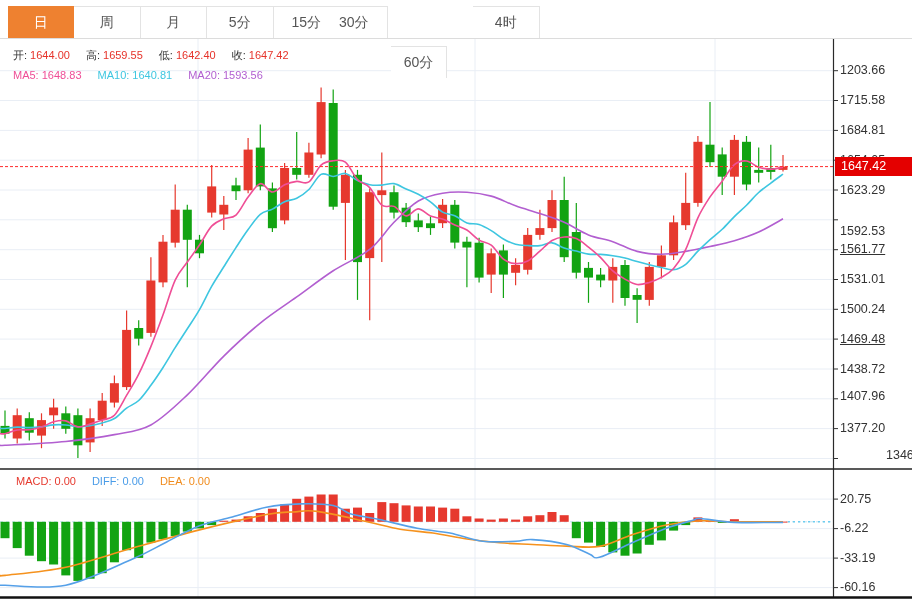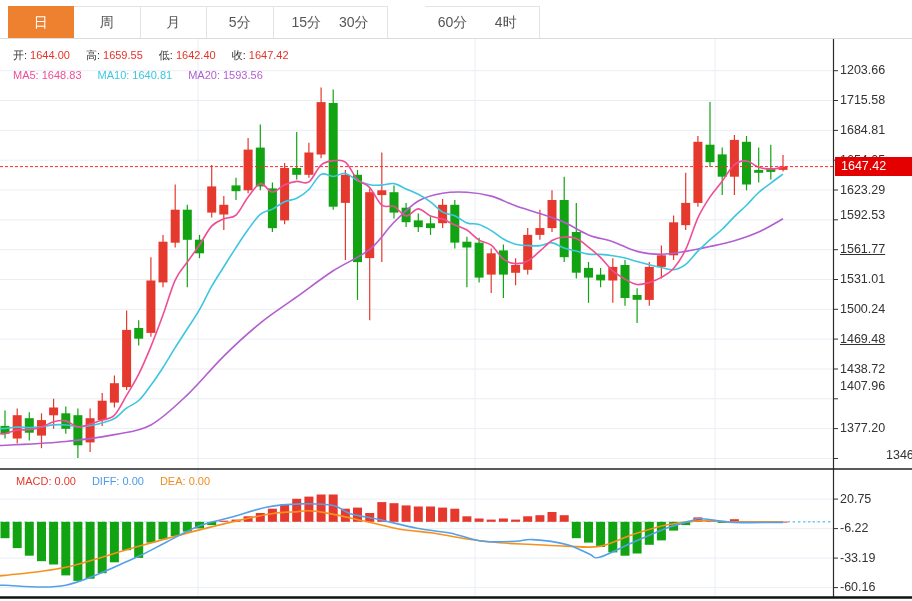--- a/index.html
+++ b/index.html
@@ -287,40 +287,40 @@
         <line x1="833" x2="838" y1="587.6" y2="587.6" stroke="#333333" stroke-width="1"></line>
       </g>
     </svg>
   <div id="tabbar">
       <div class="tab active first" style="left: 7.5px; width: 66.5px;">日</div>
       <div class="tab" style="left: 74px; width: 66.5px;">周</div>
       <div class="tab" style="left: 140.5px; width: 66.5px;">月</div>
       <div class="tab" style="left: 207px; width: 66.5px;">5分</div>
       <div class="tab" style="left: 273.5px; width: 66.5px;">15分</div>
       <div class="tab" style="left: 321px; width: 66.5px;">30分</div>
-      <div class="tab" style="left: 425px; width: 56px;">60分</div>
+      <div class="tab" style="left: 391px; width: 56px; margin-top: 40px;">60分</div>
       <div class="tab" style="left: 473px; width: 66.5px;">4时</div>
     </div>
   <div id="tab-underline"></div>
   <div class="hdr" id="ohlc-row"><span class="grp"><span class="lbl">开:</span><span style="color: rgb(230, 51, 42);"> 1644.00</span></span><span class="grp"><span class="lbl">高:</span><span style="color: rgb(230, 51, 42);"> 1659.55</span></span><span class="grp"><span class="lbl">低:</span><span style="color: rgb(230, 51, 42);"> 1642.40</span></span><span class="grp"><span class="lbl">收:</span><span style="color: rgb(230, 51, 42);"> 1647.42</span></span></div>
   <div class="hdr" id="ma-row"><span class="grp"><span style="color: rgb(239, 78, 150);">MA5:</span><span style="color: rgb(239, 78, 150);"> 1648.83</span></span><span class="grp"><span style="color: rgb(62, 198, 224);">MA10:</span><span style="color: rgb(62, 198, 224);"> 1640.81</span></span><span class="grp"><span style="color: rgb(178, 95, 208);">MA20:</span><span style="color: rgb(178, 95, 208);"> 1593.56</span></span></div>
   <div class="hdr" id="macd-legend"><span class="grp"><span style="color: rgb(230, 57, 46);">MACD:</span><span style="color: rgb(230, 57, 46);"> 0.00</span></span><span class="grp"><span style="color: rgb(74, 156, 232);">DIFF:</span><span style="color: rgb(74, 156, 232);"> 0.00</span></span><span class="grp"><span style="color: rgb(240, 140, 30);">DEA:</span><span style="color: rgb(240, 140, 30);"> 0.00</span></span></div>
   <div id="price-axis">
       <div class="axis-label" style="top: 63.2px;">1203.66</div>
       <div class="axis-label" style="top: 93px;">1715.58</div>
       <div class="axis-label" style="top: 122.9px;">1684.81</div>
       <div class="axis-label" style="top: 152.7px;">1654.05</div>
       <div class="axis-label" style="top: 182.5px;">1623.29</div>
-      <div class="axis-label" style="top: 208px; text-align: right;">1592.53</div>
+      <div class="axis-label" style="top: 224px; text-align: right;">1592.53</div>
       <div class="axis-label" style="top: 242.2px; text-decoration: underline;">1561.77</div>
       <div class="axis-label" style="top: 272px;">1531.01</div>
       <div class="axis-label" style="top: 301.8px;">1500.24</div>
       <div class="axis-label" style="top: 331.6px; text-decoration: underline;">1469.48</div>
       <div class="axis-label" style="top: 361.5px;">1438.72</div>
-      <div class="axis-label" style="top: 379px;">1407.96</div>
+      <div class="axis-label" style="top: 389px;">1407.96</div>
       <div class="axis-label" style="top: 421.1px;">1377.20</div>
       <div class="axis-label" style="top: 448px; margin-left: 46px;">1346.44</div>
     </div>
   <div id="macd-axis">
       <div class="axis-label" style="top: 491.6px; text-align: center;">20.75</div>
       <div class="axis-label" style="top: 521.1px;">-6.22</div>
       <div class="axis-label" style="top: 550.6px;">-33.19</div>
       <div class="axis-label" style="top: 580.1px;">-60.16</div>
     </div>
   <div class="badge" id="last-price-badge" style="top: 157.1px; background: rgb(228, 0, 0);">

